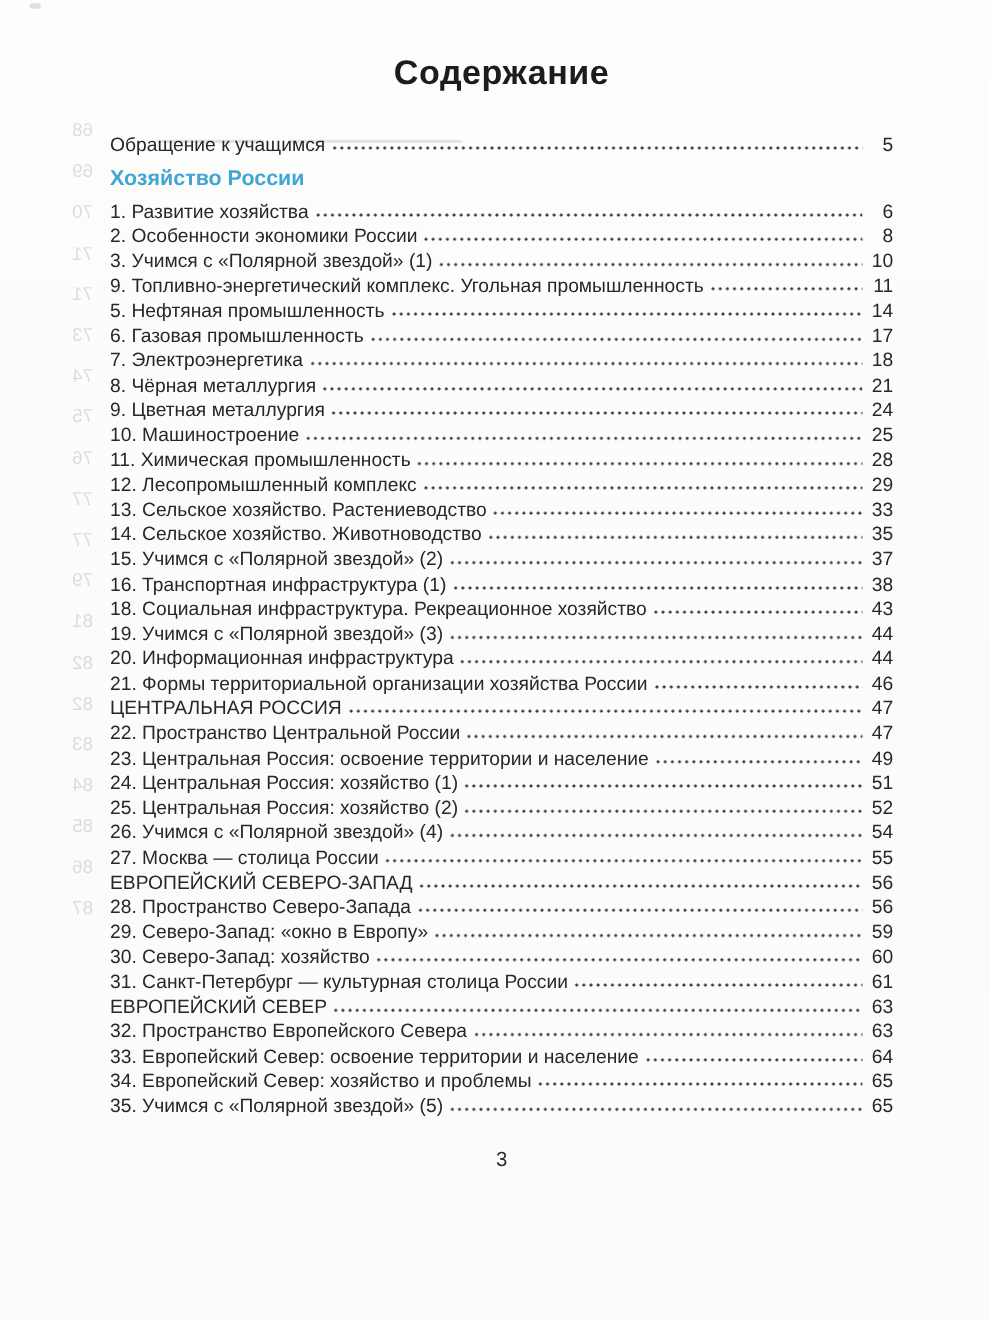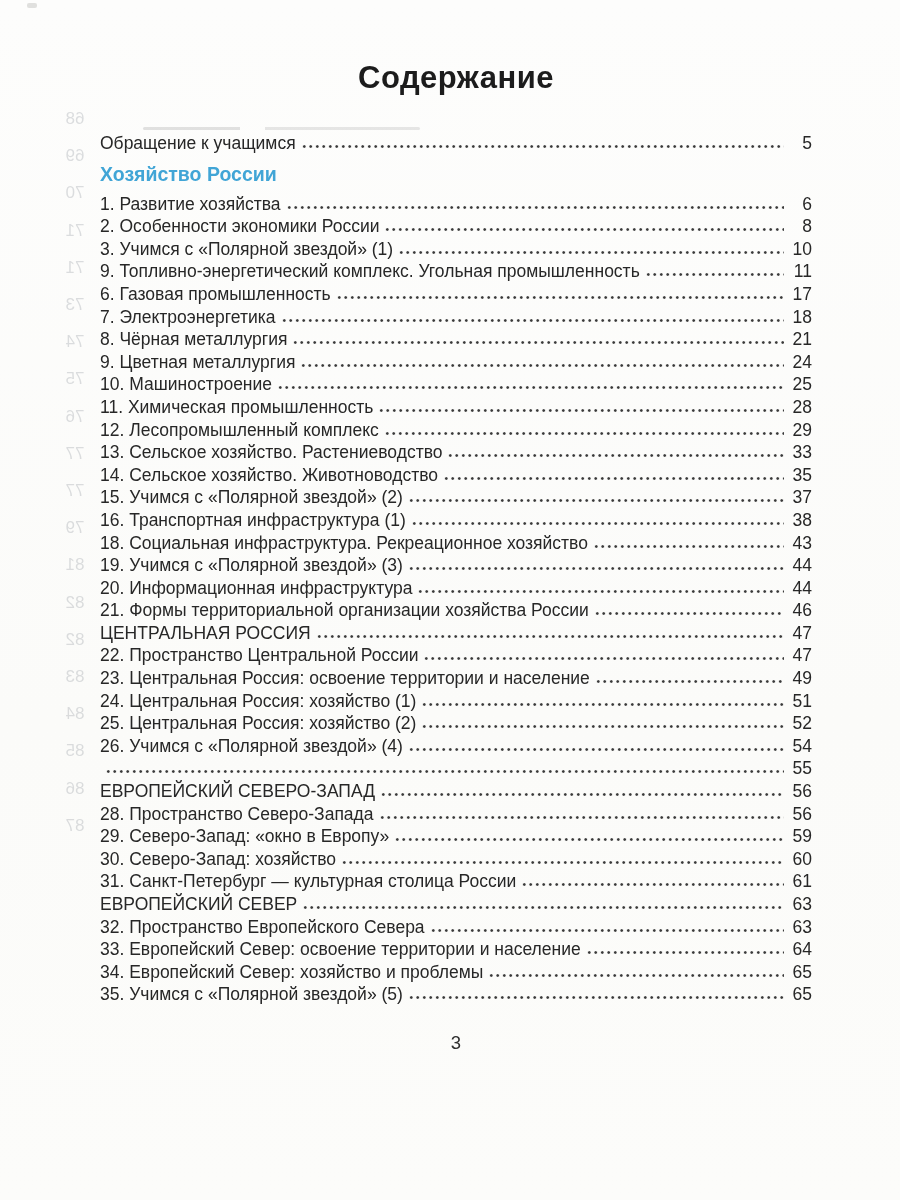--- a/index.html
+++ b/index.html
@@ -1,19 +1,19 @@
 <!DOCTYPE html>
 <html><head>
 <meta charset="utf-8">
 <style>
   html,body{margin:0;padding:0;}
   body{width:900px;height:1200px;background:#e9e9e9;font-family:"Liberation Sans","DejaVu Sans",sans-serif;}
   .page{position:relative;width:900px;height:1200px;background:linear-gradient(180deg,#fdfdfc 0%,#fbfbf9 60%,#fcfcfa 100%);overflow:hidden;}
   .content{position:absolute;left:100px;right:88px;top:0;}
-  .title{margin:60px 0 36px;font-size:31px;line-height:36px;font-weight:bold;text-align:center;color:#1c1c1c;letter-spacing:.5px;}
+  .title{margin:48px 0 36px;font-size:31px;line-height:36px;font-weight:bold;text-align:center;color:#1c1c1c;letter-spacing:.5px;}
   .sec{margin:8px 0;font-size:19.5px;line-height:22px;font-weight:bold;text-align:left;color:#41a5d6;}
   .row{display:flex;align-items:baseline;font-size:17.5px;line-height:22.6px;color:#272727;}
   .row .t{white-space:nowrap;text-align:right;}
   .row .dots{flex:1;height:5px;margin:0 2px 0 5px;background:radial-gradient(circle,#3a3a3a 1.15px,transparent 1.5px) repeat-x;background-size:6.5px 5px;}
   .row .p{white-space:nowrap;min-width:26px;text-align:right;}
   .folio{margin-top:26px;text-align:center;font-size:18.5px;color:#2e2e2e;}
   .ghost-col{position:absolute;left:50px;top:100px;width:50px;text-align:center;font-size:17px;line-height:37.2px;color:#8f959d;opacity:.30;transform:scaleX(-1);filter:blur(.4px);}
   .smudge{position:absolute;top:127px;left:143px;width:277px;height:3px;opacity:.55;border-radius:2px;
           background:linear-gradient(90deg,#c9c9c9 0%,#c9c9c9 35%,transparent 35%,transparent 44%,#d2d2d2 44%,#d2d2d2 100%);}
   .corner-mark{position:absolute;top:3px;left:27px;width:10px;height:5px;background:#d8d8d6;border-radius:2px;opacity:.8;}
@@ -76,20 +76,25 @@
         <span class="t">3. Учимся с «Полярной звездой» (1)</span>
         <span class="dots"></span>
         <span class="p">10</span>
       </div>
     <div class="row">
         <span class="t">9. Топливно-энергетический комплекс. Угольная промышленность</span>
         <span class="dots"></span>
         <span class="p">11</span>
       </div>
     <div class="row">
+        <span class="t">5. Нефтяная промышленность</span>
+        <span class="dots"></span>
+        <span class="p">14</span>
+      </div>
+    <div class="row">
         <span class="t">6. Газовая промышленность</span>
         <span class="dots"></span>
         <span class="p">17</span>
       </div>
     <div class="row">
         <span class="t">7. Электроэнергетика</span>
         <span class="dots"></span>
         <span class="p">18</span>
       </div>
     <div class="row">
@@ -183,20 +188,21 @@
         <span class="t">25. Центральная Россия: хозяйство (2)</span>
         <span class="dots"></span>
         <span class="p">52</span>
       </div>
     <div class="row">
         <span class="t">26. Учимся с «Полярной звездой» (4)</span>
         <span class="dots"></span>
         <span class="p">54</span>
       </div>
     <div class="row">
+        <span class="t">27. Москва — столица России</span>
         <span class="dots"></span>
         <span class="p">55</span>
       </div>
     <div class="row">
         <span class="t">ЕВРОПЕЙСКИЙ СЕВЕРО-ЗАПАД</span>
         <span class="dots"></span>
         <span class="p">56</span>
       </div>
     <div class="row">
         <span class="t">28. Пространство Северо-Запада</span>

